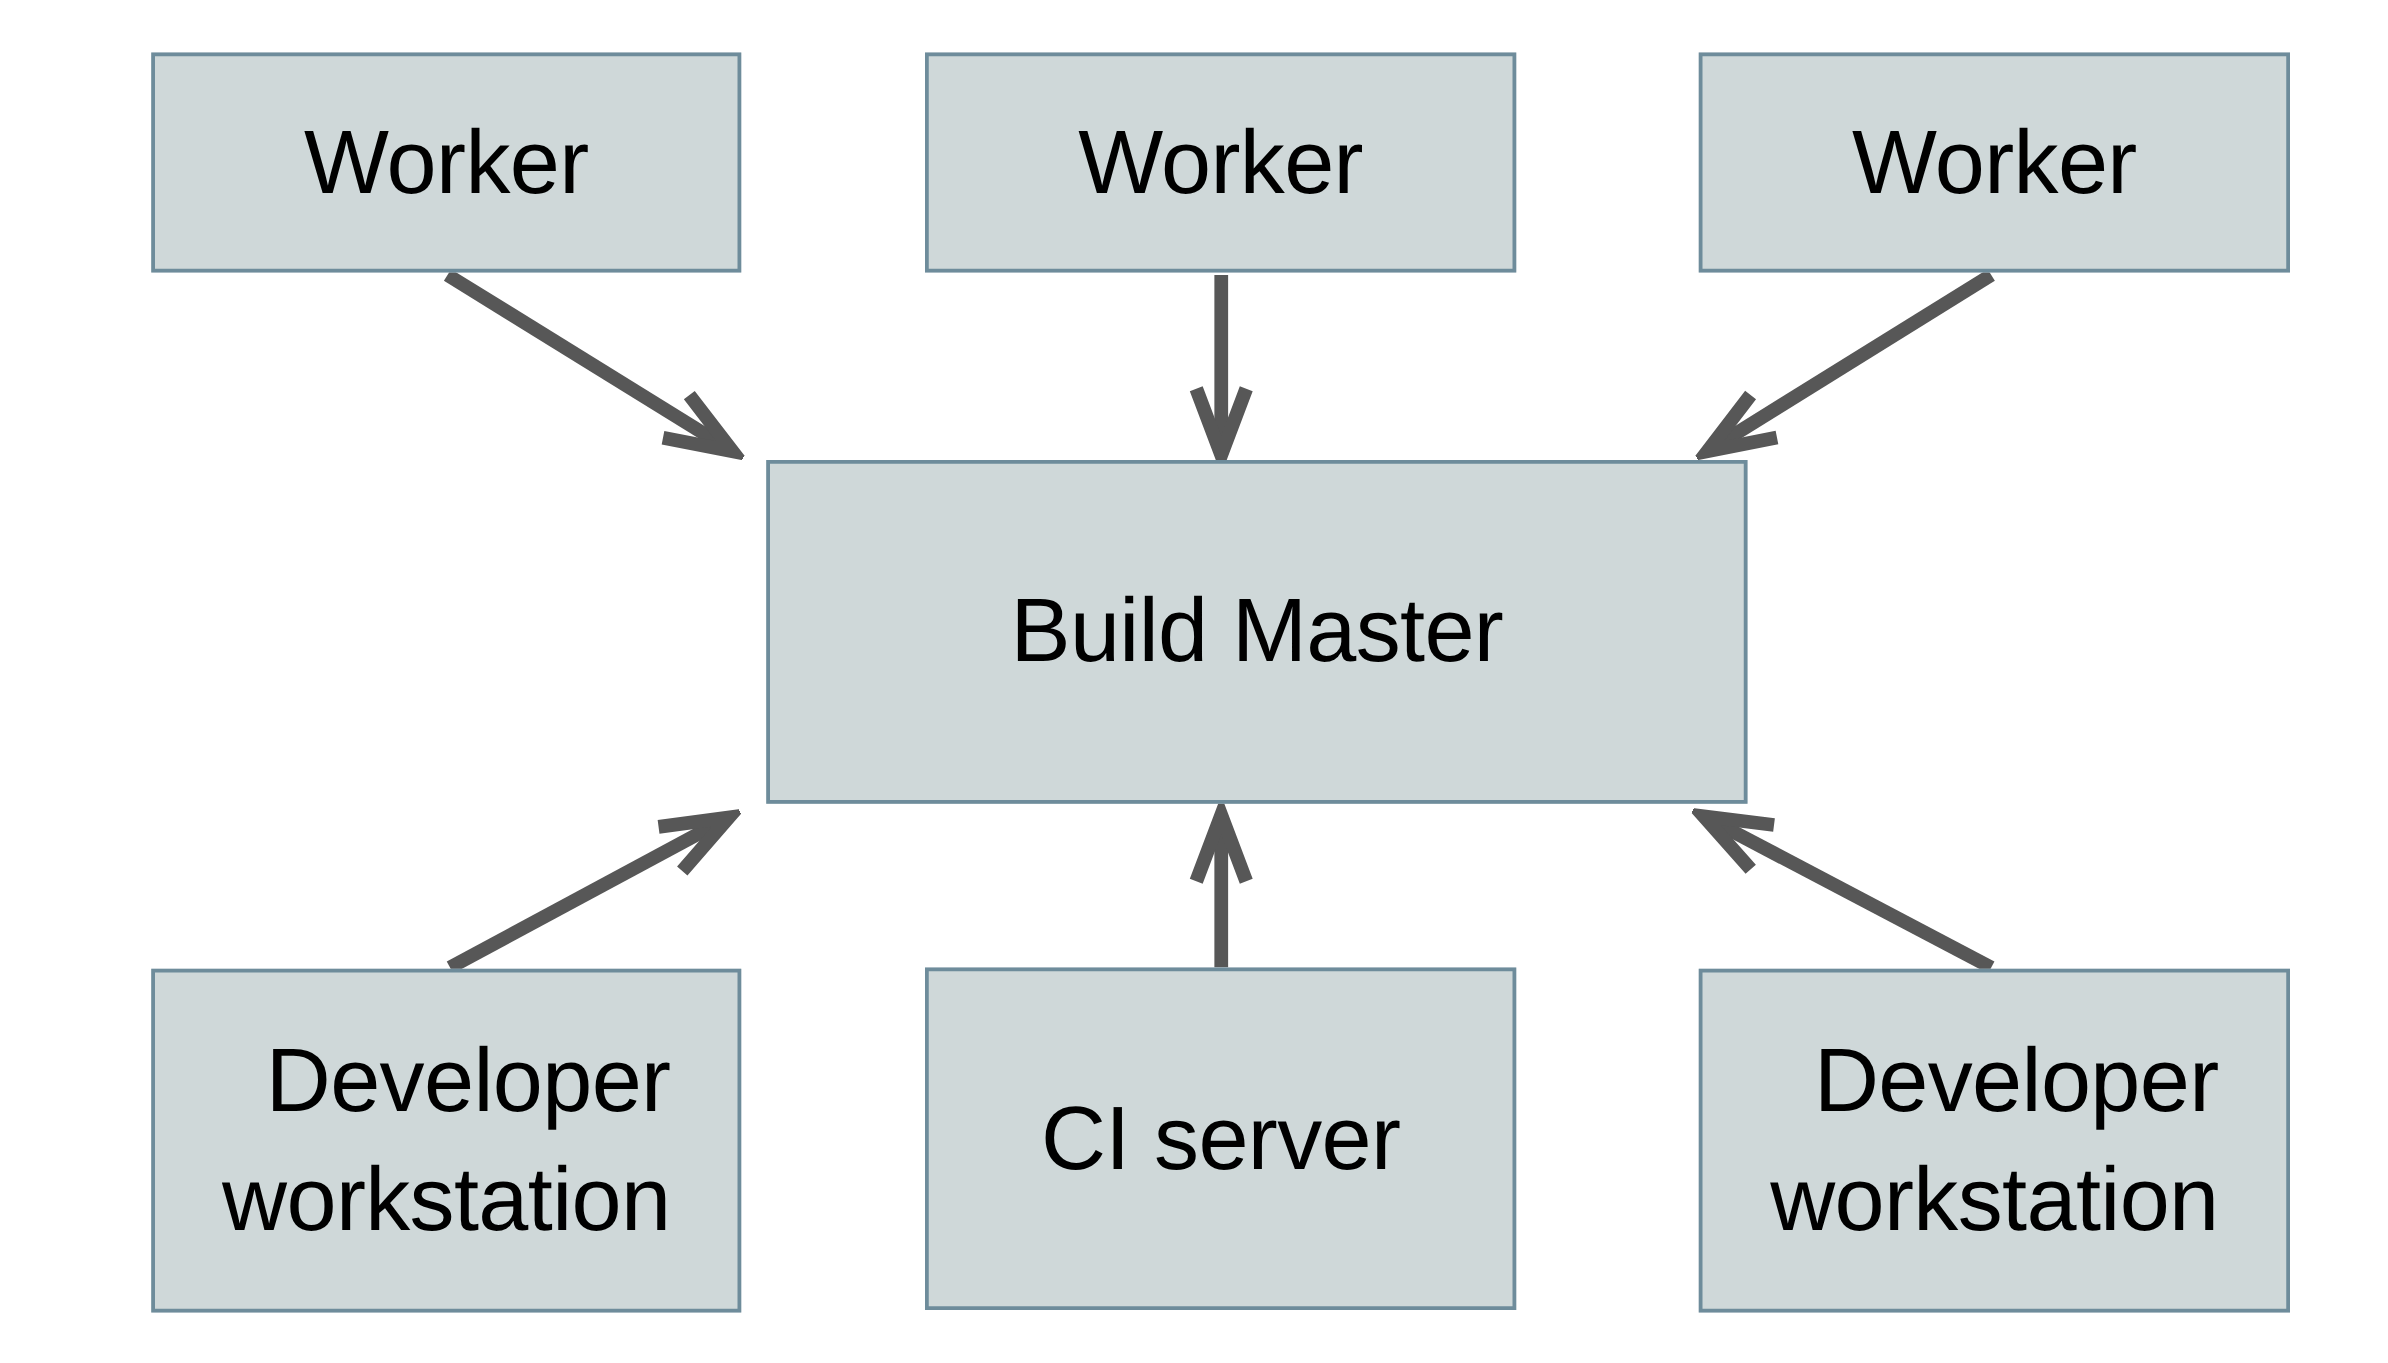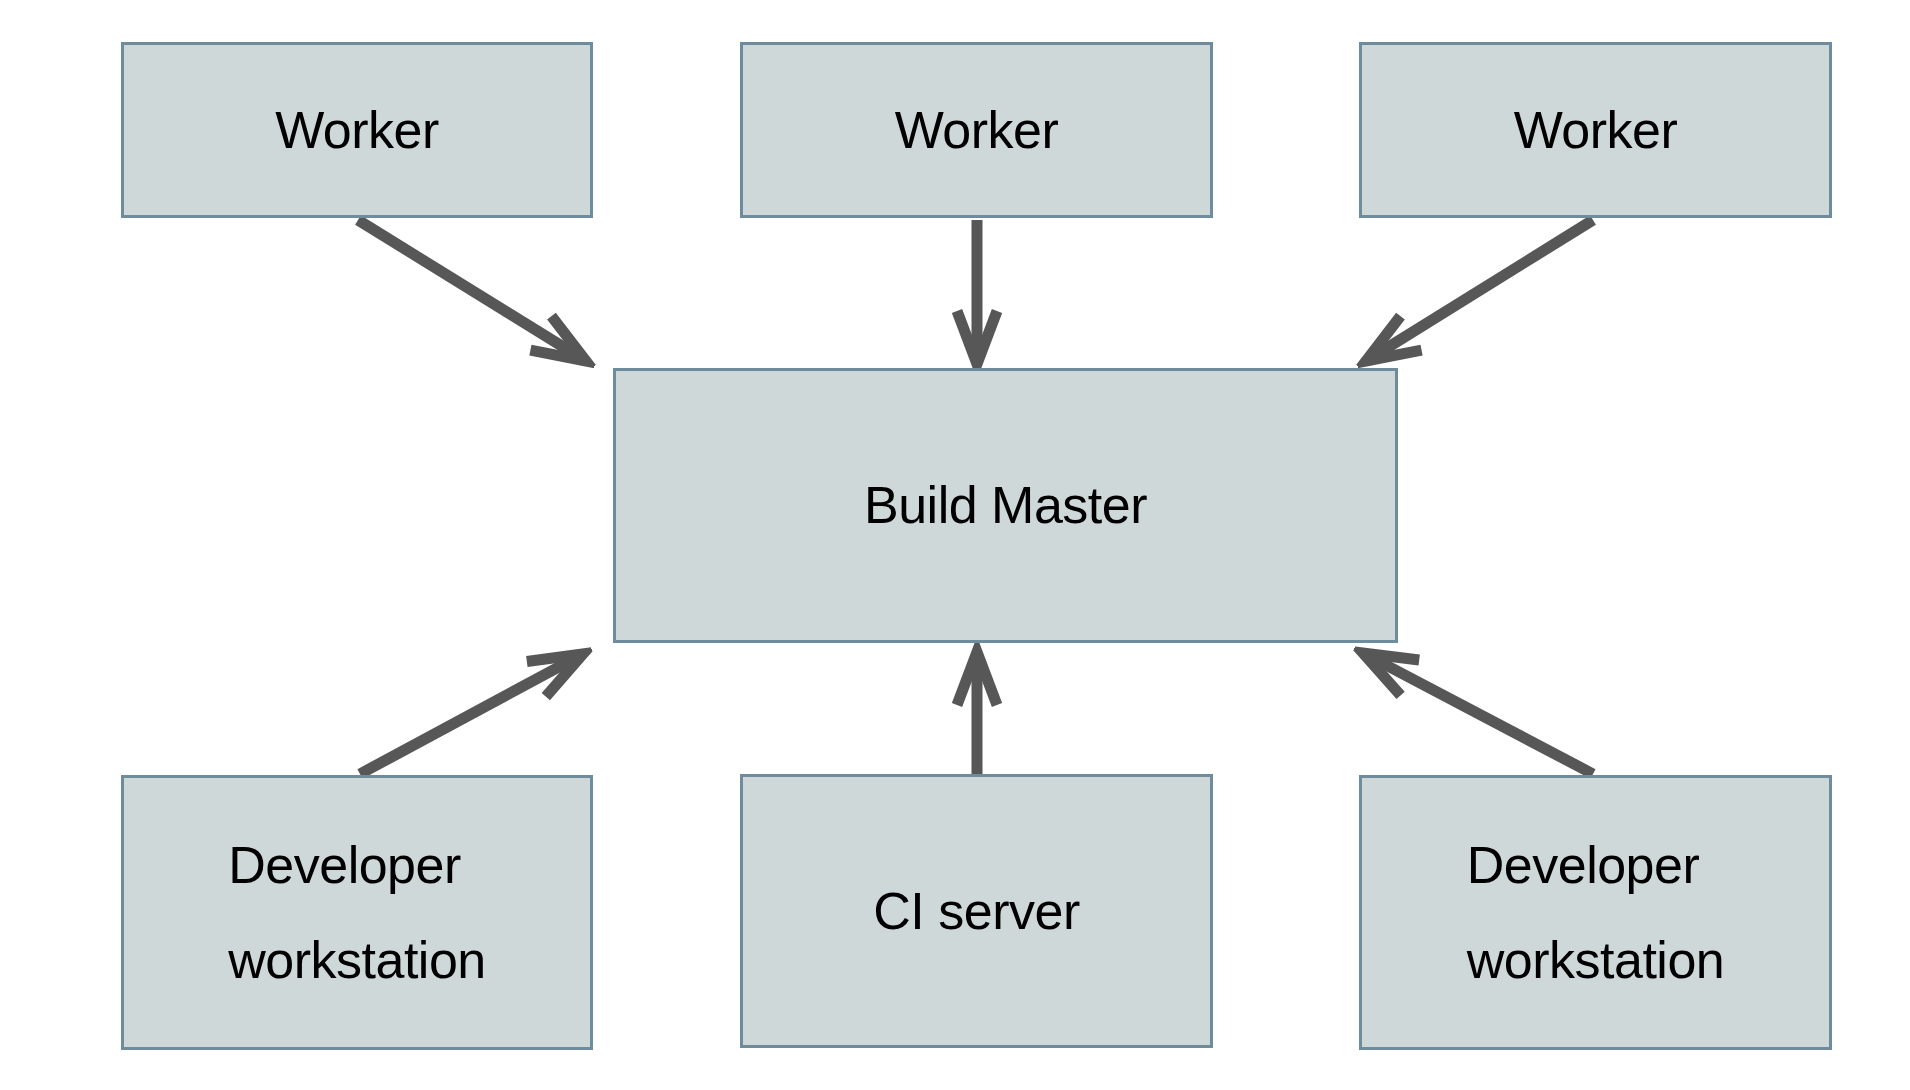--- a/index.html
+++ b/index.html
@@ -9,25 +9,25 @@
     background:var(--bg,#ffffff);
     font-family:"Liberation Sans",sans-serif;
     overflow:hidden;
   }
   .connector-layer{position:absolute;left:0;top:0;pointer-events:none;}
   .connector-layer line{stroke:var(--arrow,#575757);stroke-width:11px;}
   .node{
     position:absolute;
     box-sizing:border-box;
     display:flex;align-items:center;justify-content:center;
-    text-align:left;
+    text-align:right;
     background:var(--fill,#cfd8d9);
     border:3px solid var(--border,#6e8c9b);
     color:var(--text,#000000);
-    font-size:52px;
+    font-size:72px;
     line-height:95px;
     letter-spacing:-0.5px;
   }
   .node-label{white-space:pre-line;}
 </style>
 </head>
 <body>
 
 <div class="canvas" style="--bg: #ffffff; --fill: #cfd8d9; --border: #6e8c9b; --arrow: #575757; --text: #000000;">
 

